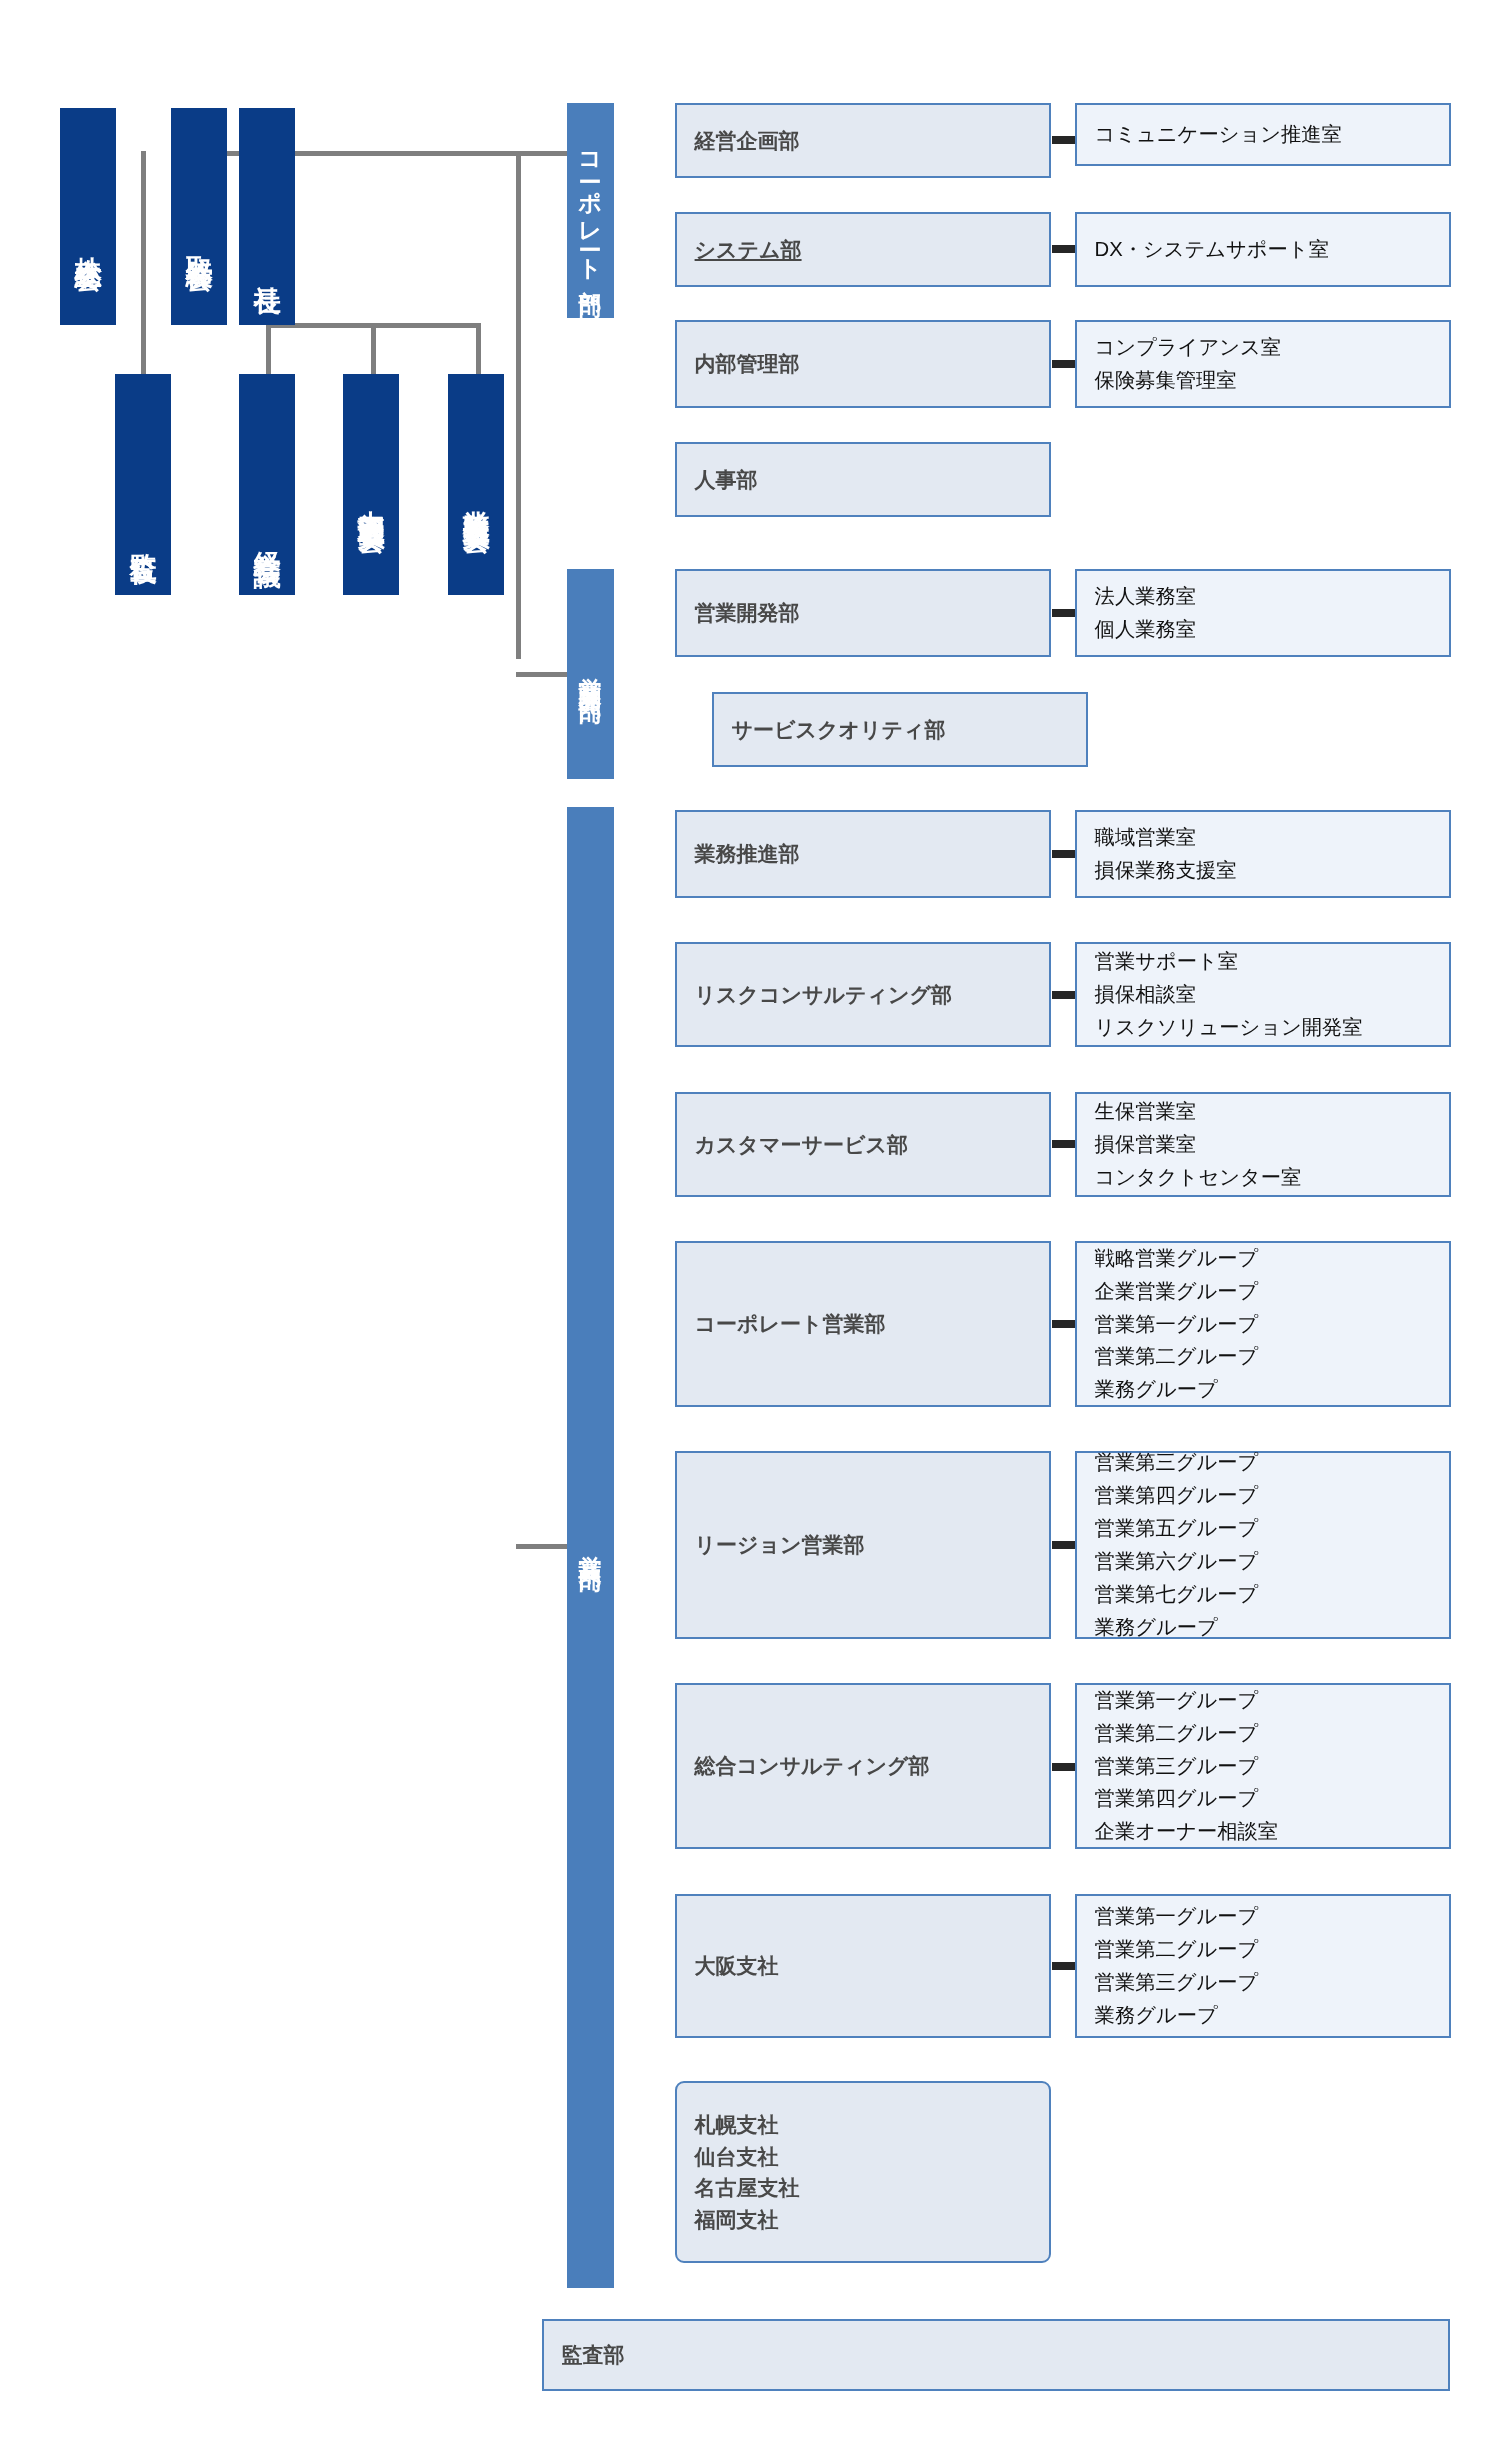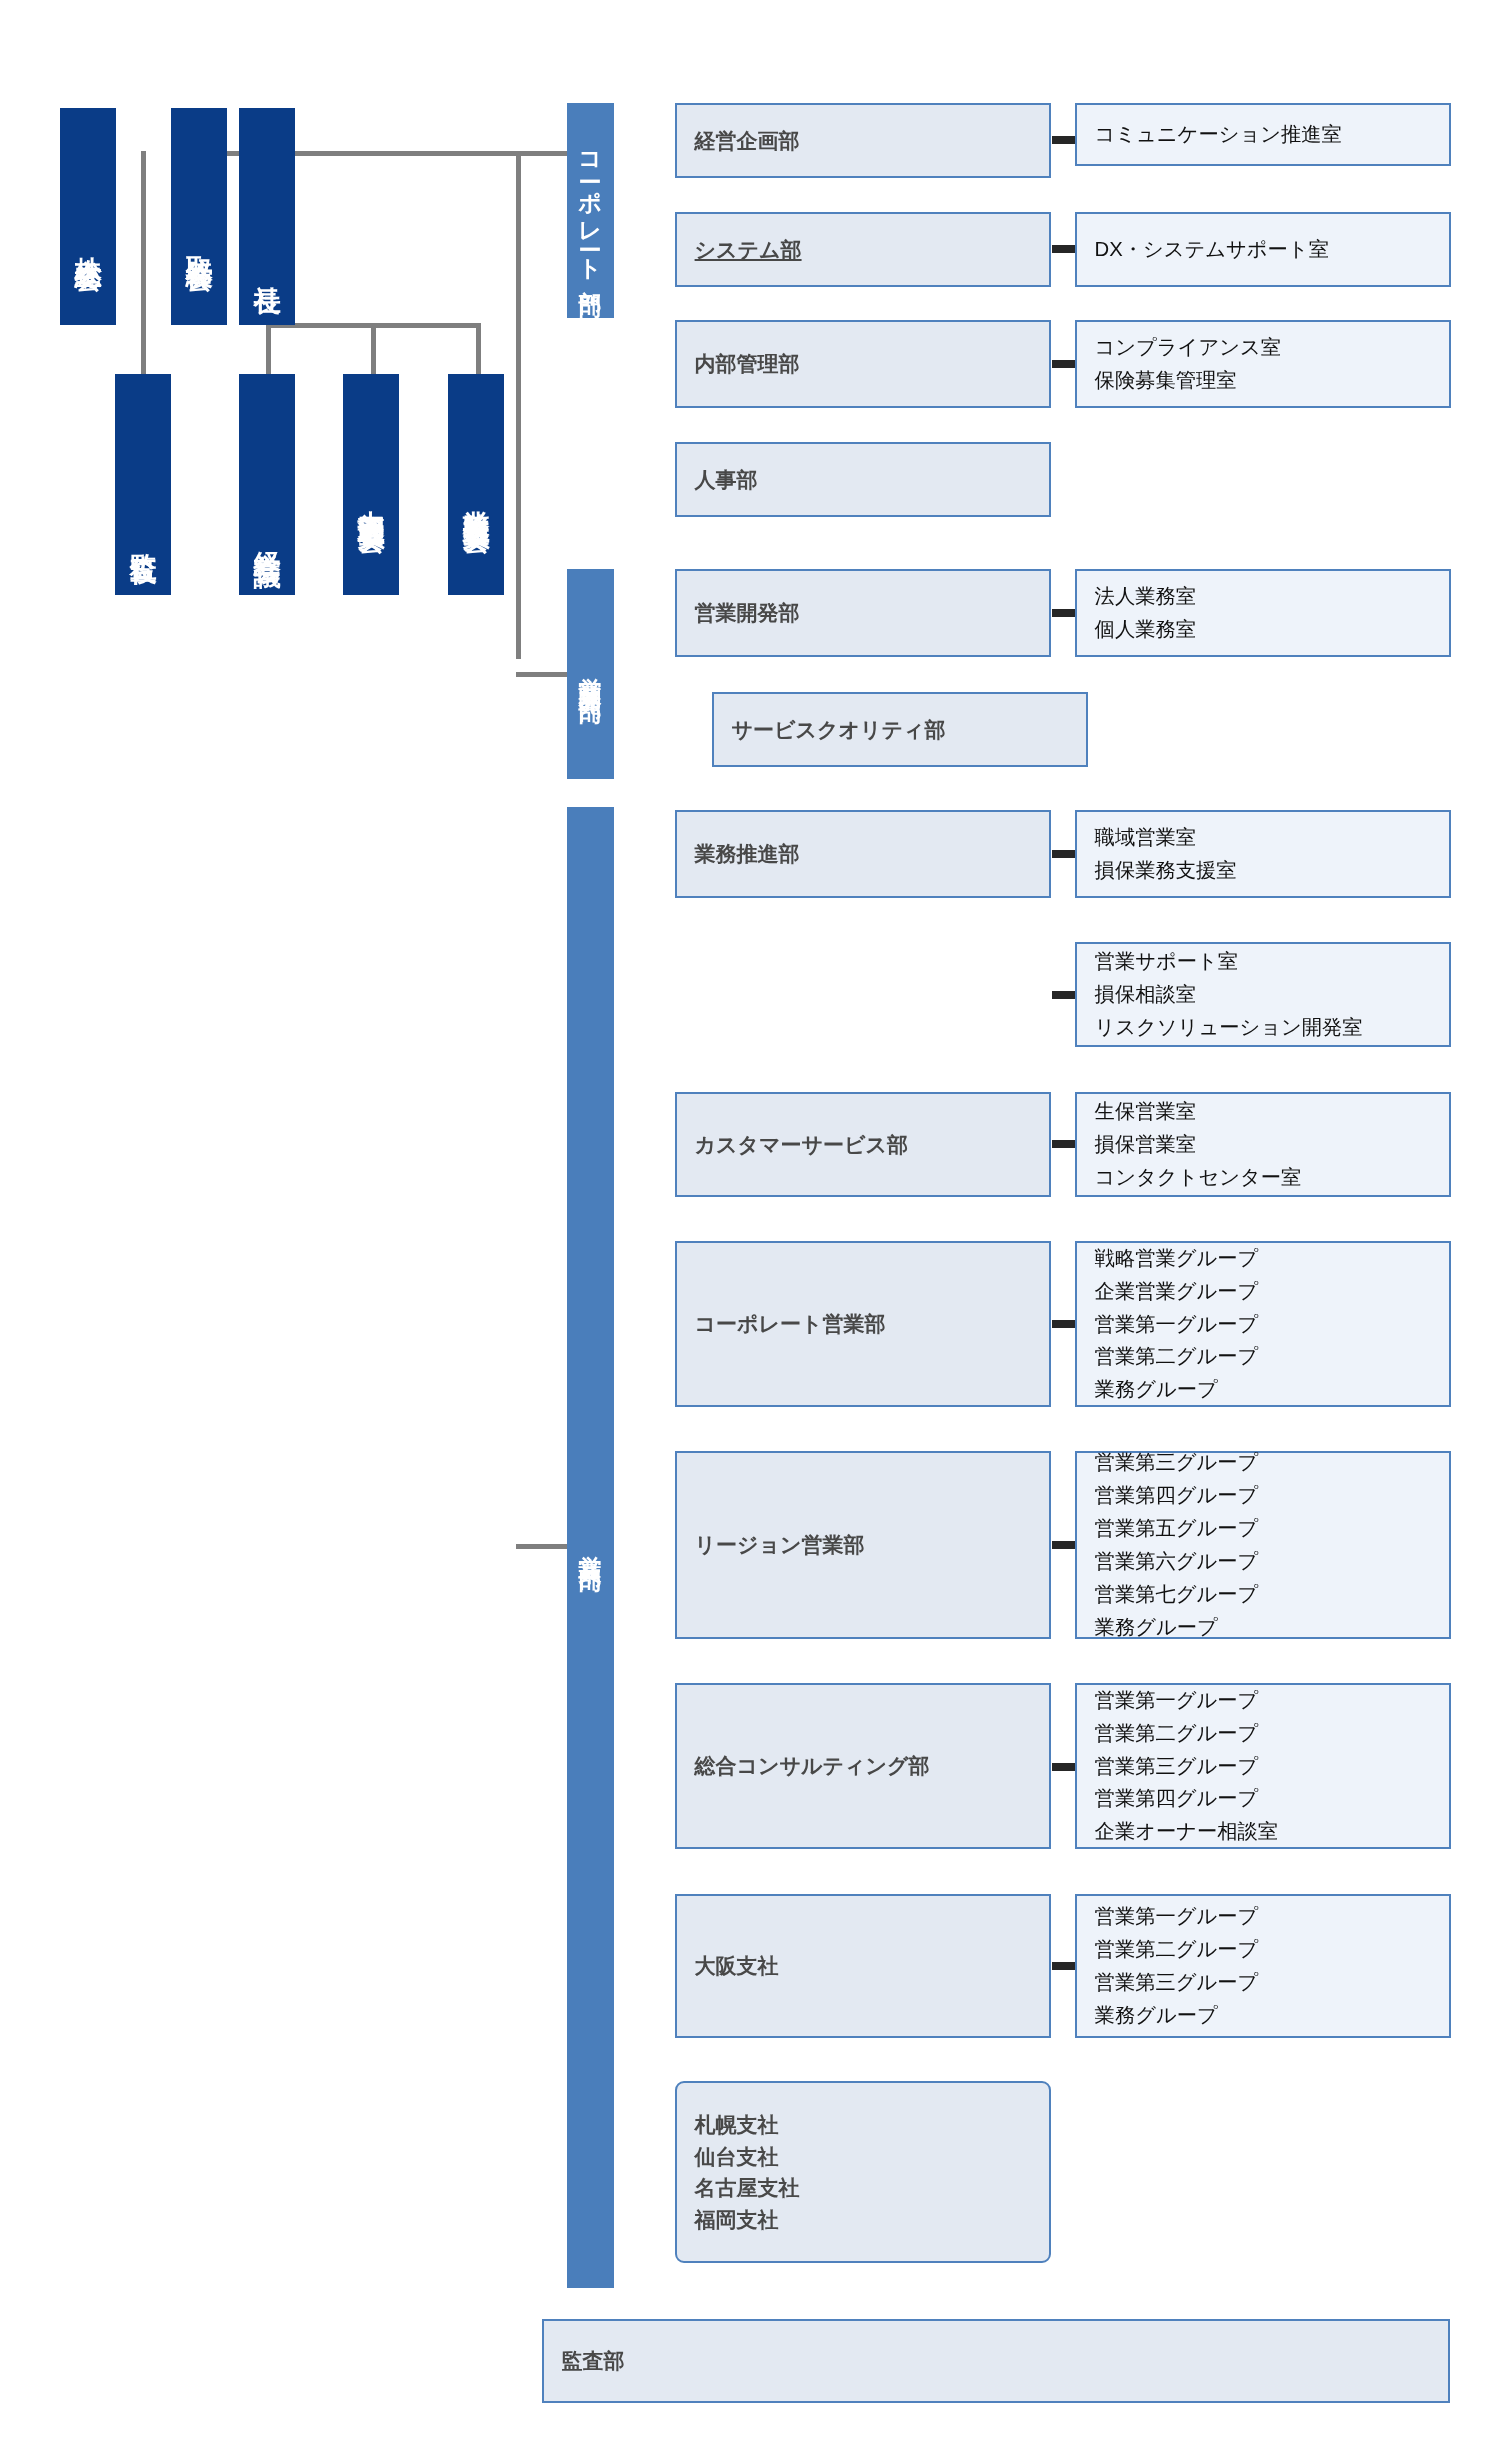--- a/index.html
+++ b/index.html
@@ -163,20 +163,21 @@
   <div class="node sub" style="left:1075px;top:569px;width:376px;height:88px;">法人業務室
 個人業務室</div>
 
   <div class="node dept" style="left:712px;top:692px;width:376px;height:75px;text-align:center;">サービスクオリティ部</div>
 
   <div class="node dept" style="left:675px;top:810px;width:376px;height:88px;">業務推進部</div>
   <div class="stub" style="left:1052px;top:850px;"></div>
   <div class="node sub" style="left:1075px;top:810px;width:376px;height:88px;">職域営業室
 損保業務支援室</div>
 
+  <div class="node dept" style="left:675px;top:942px;width:376px;height:105px;">リスクコンサルティング部</div>
   <div class="stub" style="left:1052px;top:991px;"></div>
   <div class="node sub" style="left:1075px;top:942px;width:376px;height:105px;">営業サポート室
 損保相談室
 リスクソリューション開発室</div>
 
   <div class="node dept" style="left:675px;top:1092px;width:376px;height:105px;">カスタマーサービス部</div>
   <div class="stub" style="left:1052px;top:1140px;"></div>
   <div class="node sub" style="left:1075px;top:1092px;width:376px;height:105px;">生保営業室
 損保営業室
 コンタクトセンター室</div>
@@ -211,16 +212,16 @@
   <div class="node sub" style="left:1075px;top:1894px;width:376px;height:144px;">営業第一グループ
 営業第二グループ
 営業第三グループ
 業務グループ</div>
 
   <div class="node dept" style="left:675px;top:2081px;width:376px;height:182px;border-radius:9px;">札幌支社
 仙台支社
 名古屋支社
 福岡支社</div>
 
-  <div class="node audit-dept" style="left:542px;top:2319px;width:908px;height:84px;">監査部</div>
+  <div class="node audit-dept" style="left:542px;top:2319px;width:908px;height:72px;">監査部</div>
 
 </div>
 
 
 </body></html>

